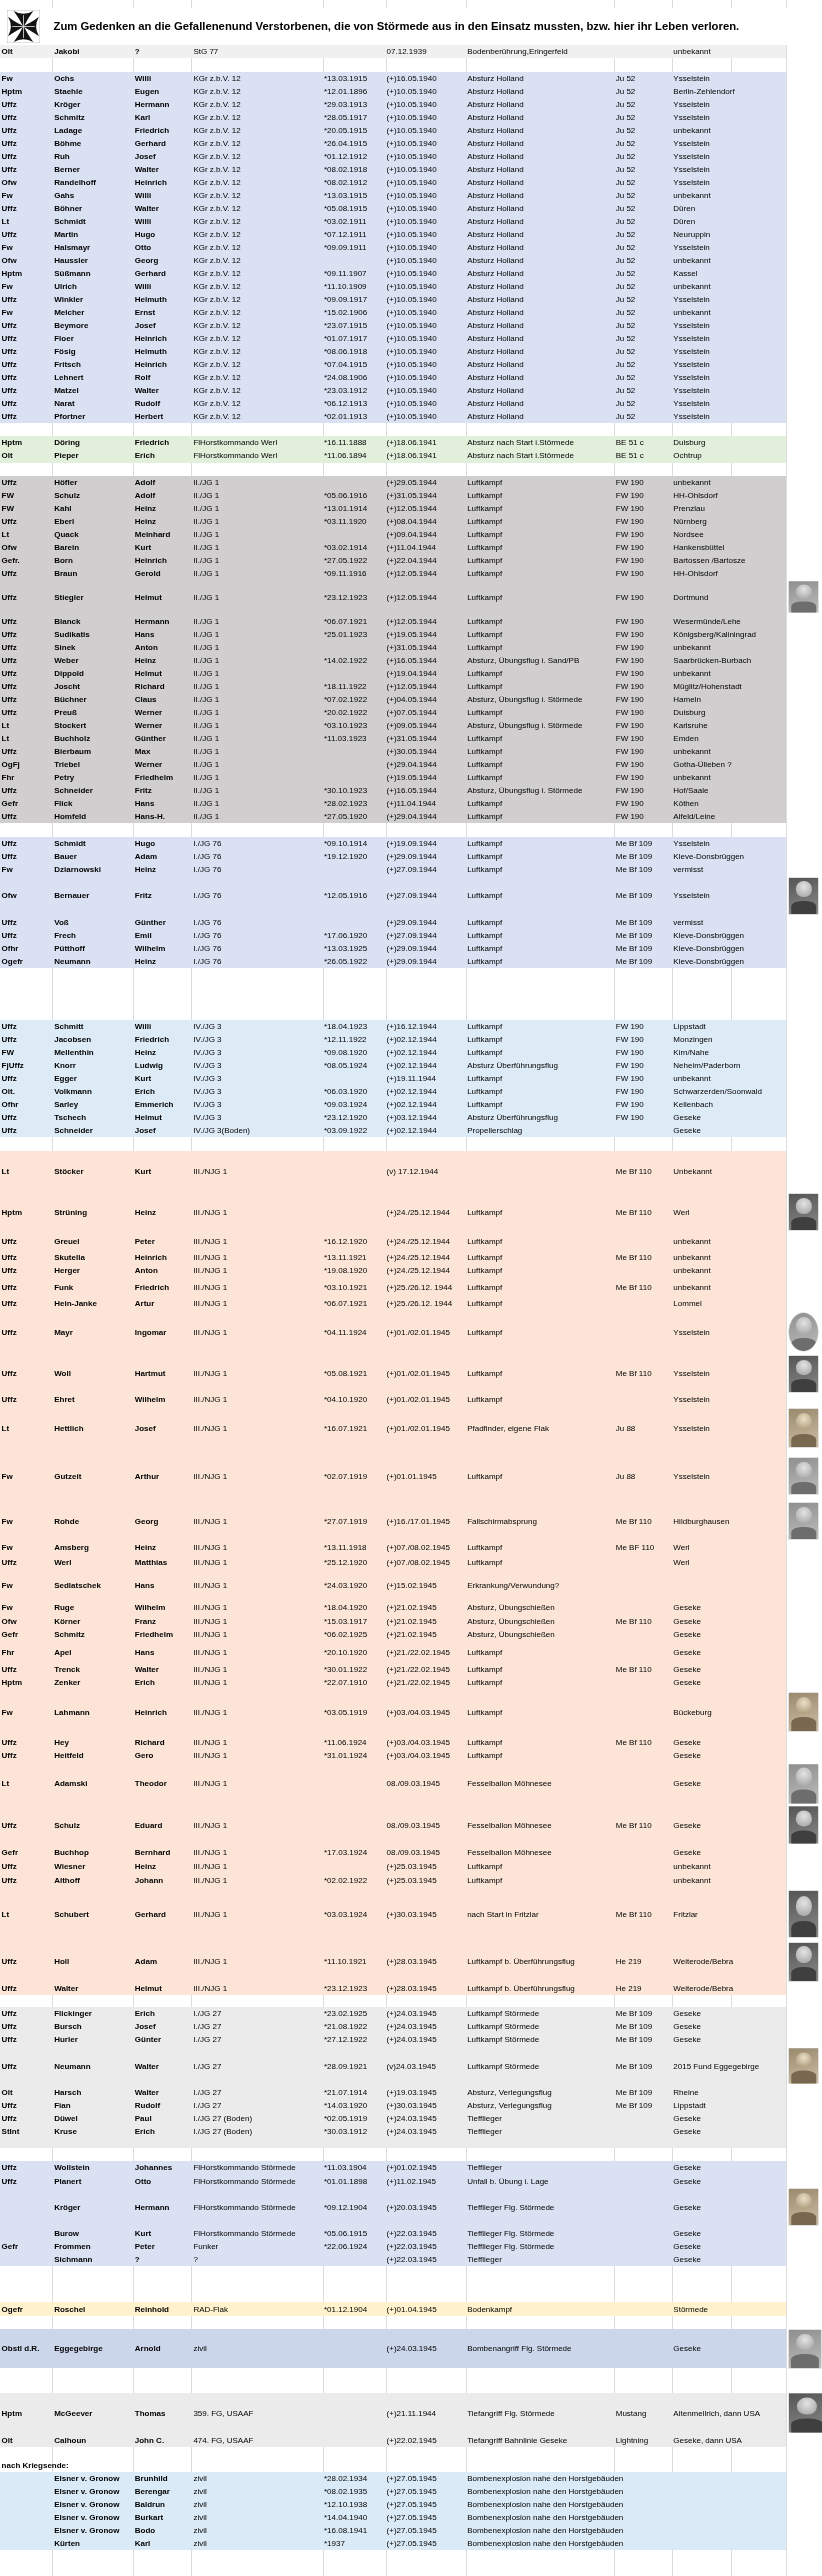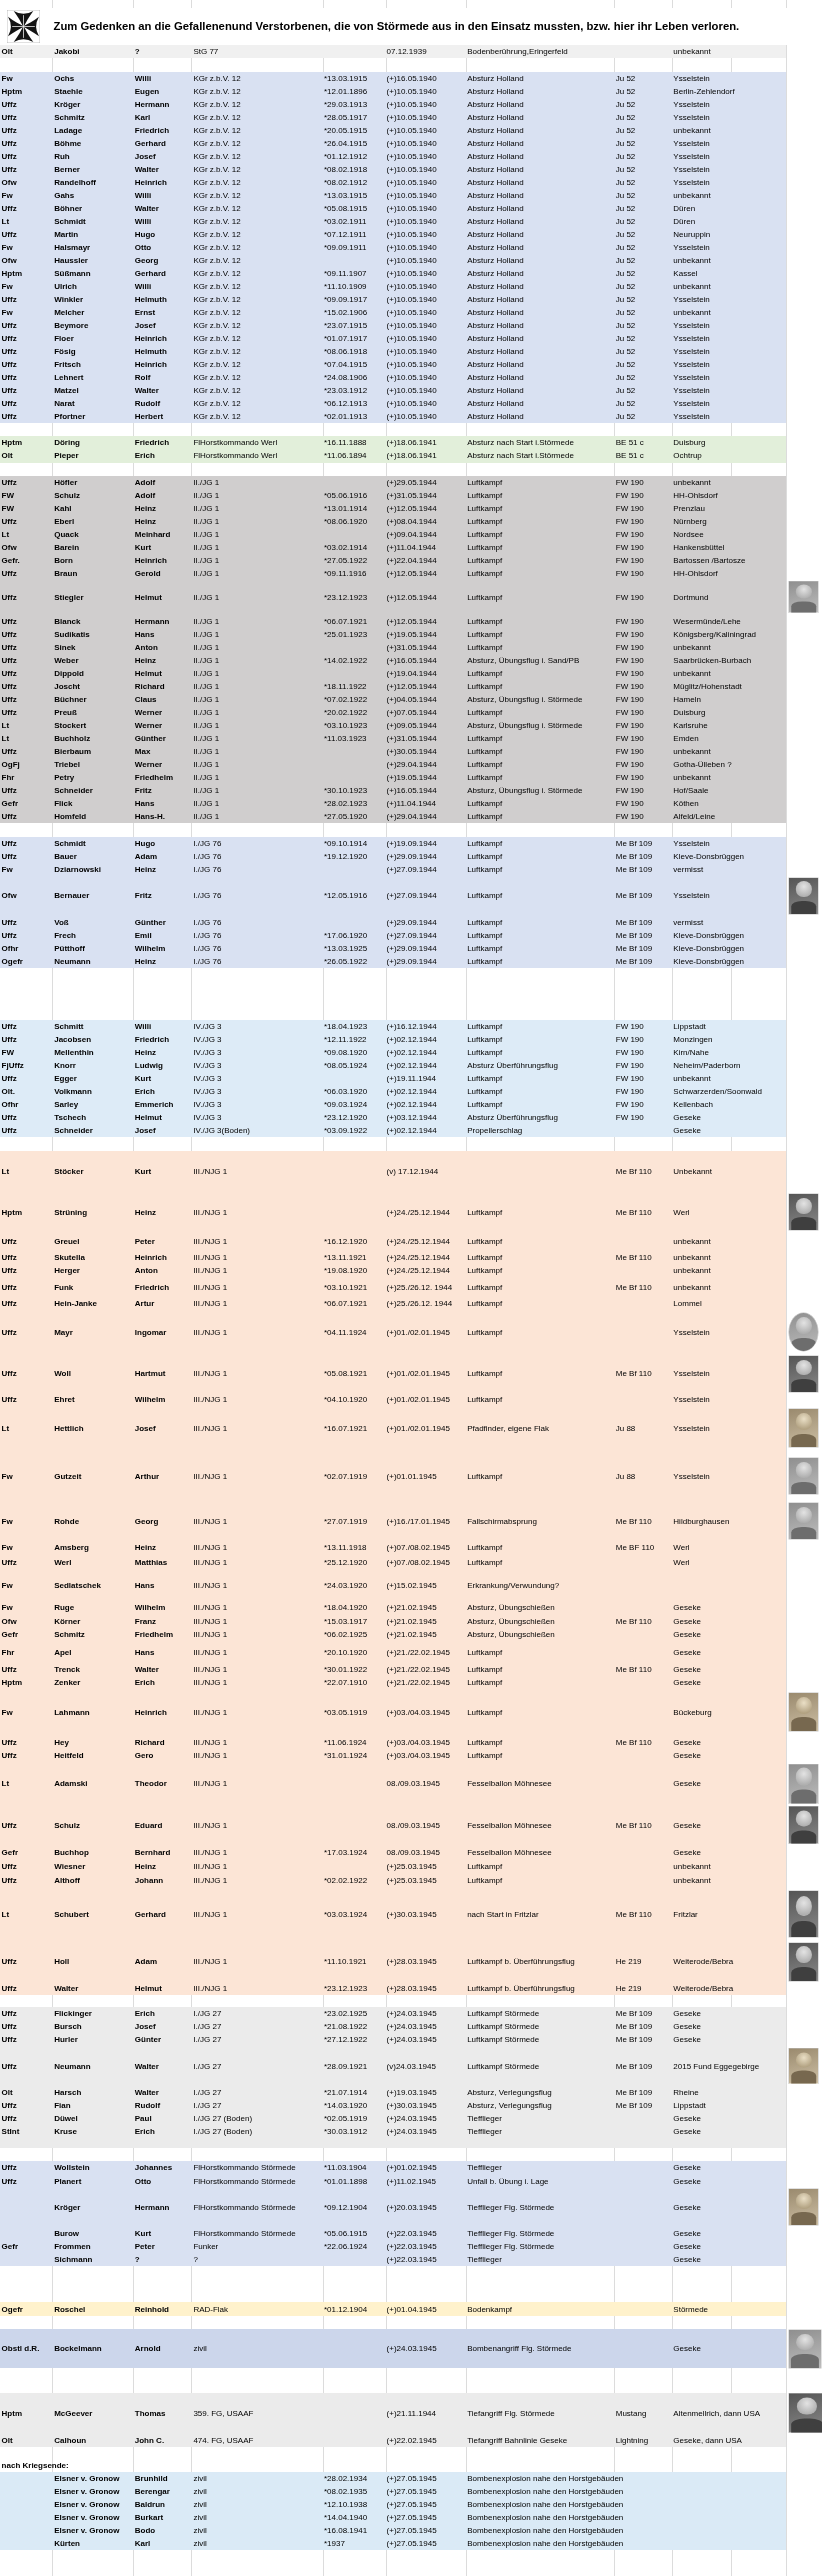--- a/index.html
+++ b/index.html
@@ -438,21 +438,21 @@
             <span class="cell c5">(+)12.05.1944</span>
             <span class="cell c6">Luftkampf</span>
             <span class="cell c7">FW 190</span>
             <span class="cell c8">Prenzlau</span>
           </div>
           <div class="row" style="height: 13px;">
             <span class="cell c0">Uffz</span>
             <span class="cell c1">Eberl</span>
             <span class="cell c2">Heinz</span>
             <span class="cell c3">II./JG 1</span>
-            <span class="cell c4">*08.06.1920</span>
+            <span class="cell c4">*03.11.1920</span>
             <span class="cell c5">(+)08.04.1944</span>
             <span class="cell c6">Luftkampf</span>
             <span class="cell c7">FW 190</span>
             <span class="cell c8">Nürnberg</span>
           </div>
           <div class="row" style="height: 13px;">
             <span class="cell c0">Lt</span>
             <span class="cell c1">Quack</span>
             <span class="cell c2">Meinhard</span>
             <span class="cell c3">II./JG 1</span>
@@ -1439,21 +1439,21 @@
             <span class="cell c5">(+)01.04.1945</span>
             <span class="cell c6">Bodenkampf</span>
             <span class="cell c7"></span>
             <span class="cell c8">Störmede</span>
           </div>
         </div>
         <div class="spacer" style="height: 13px;"></div>
         <div class="section" style="background: rgb(204, 214, 235);">
           <div class="row" style="height: 39px;">
             <span class="cell c0">Obstl d.R.</span>
-            <span class="cell c1">Bockelmann</span>
+            <span class="cell c1">Eggegebirge</span>
             <span class="cell c2">Arnold</span>
             <span class="cell c3">zivil</span>
             <span class="cell c4"></span>
             <span class="cell c5">(+)24.03.1945</span>
             <span class="cell c6">Bombenangriff Flg. Störmede</span>
             <span class="cell c7"></span>
             <span class="cell c8">Geseke</span>
             <div class="photo" style="height: 38px; width: 32px;"></div>
           </div>
         </div>

